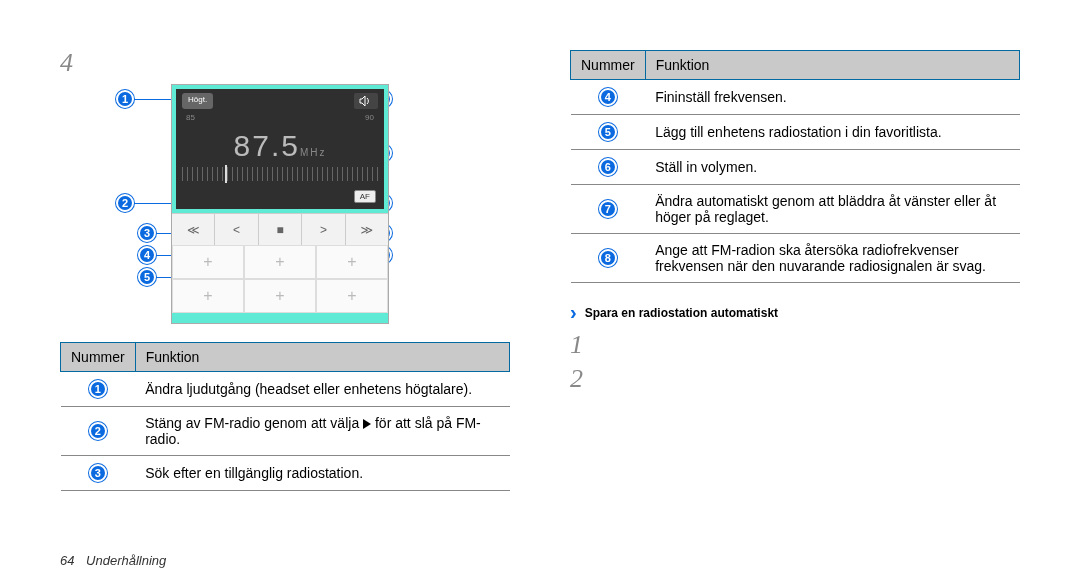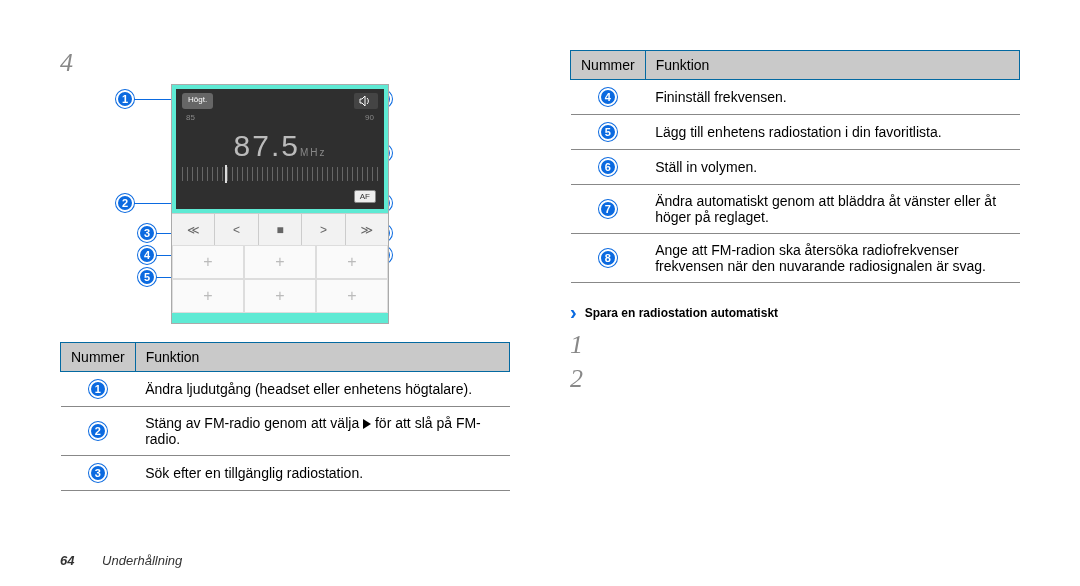--- a/index.html
+++ b/index.html
@@ -242,22 +242,22 @@
   }
   .footer {
     position: absolute;
     bottom: 18px;
     left: 60px;
     font-size: 13px;
     color: #333;
   }
   .footer .pnum {
     font-style: italic;
-    font-weight: bold;
-    margin-right: 24px;
+    font-weight: normal;
+    margin-right: 8px;
   }
   .footer .sect {
     font-style: italic;
     text-align: right;
   }
 </style>
 </head>
 <body>
 
 <div class="page">

